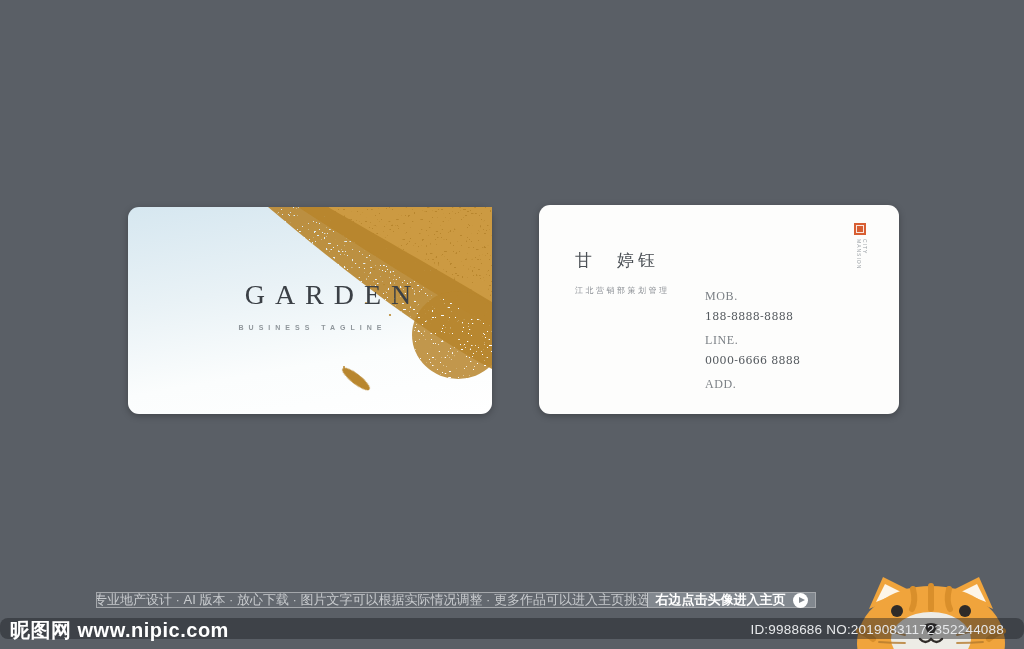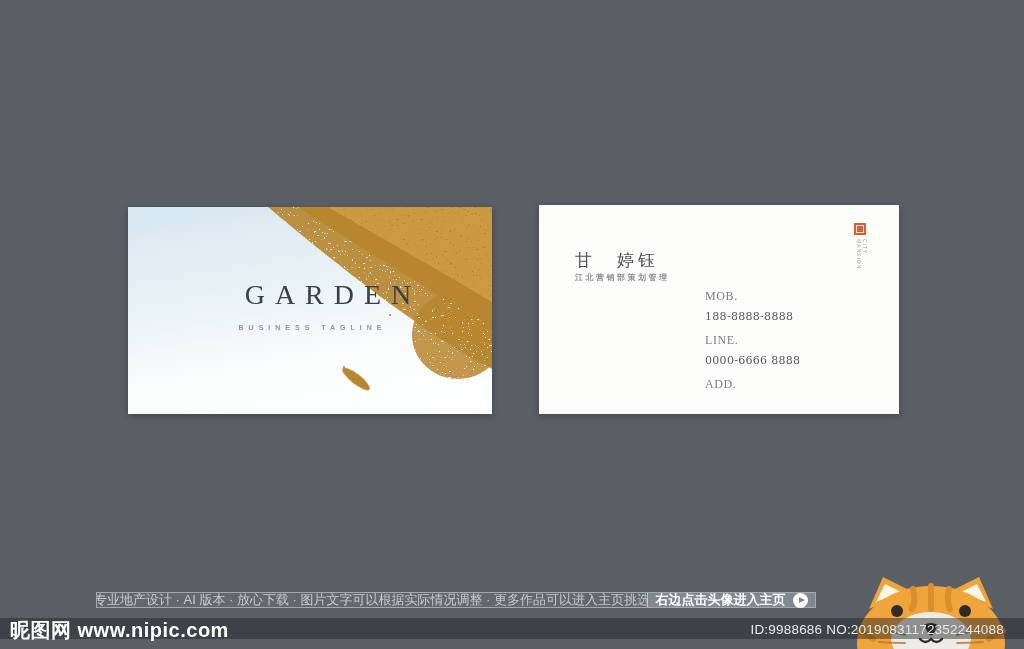--- a/index.html
+++ b/index.html
@@ -2,21 +2,21 @@
 <html style="--page_bg: #5a5f66; --gold: #b8862d; --gold_bright: #d2a047; --seal: #d85f33; --cat_orange: #f0a43c; --cat_stripe: #d98f2b;"><head>
 <meta charset="utf-8">
 <style>
   html,body{margin:0;padding:0;}
   .stage{
     position:relative;width:1024px;height:649px;overflow:hidden;
     background:var(--page_bg,#5a5f66);
     font-family:"Liberation Sans",sans-serif;
   }
   
-  .card{position:absolute;background:#fff;box-shadow:0 2px 7px rgba(0,0,0,.28);}
+  .card{position:absolute;background:#fff;box-shadow:0 2px 7px rgba(0,0,0,.28);border-radius:11px;}
   .card-front{
     left:128px;top:207px;width:364px;height:207px;
     background:linear-gradient(170deg,#d6e7f0 0%,#e9f2f6 38%,#fbfdfd 70%,#ffffff 100%);
   }
   .glitter{position:absolute;inset:0;width:100%;height:100%;}
   .brand-block{position:absolute;left:0;right:0;top:72px;text-align:center;}
   .brand{
     font-family:"Liberation Serif",serif;font-size:28px;color:#3b4046;
     letter-spacing:10px;margin-right:-10px;font-weight:400;padding-left:36px;
   }
@@ -24,22 +24,22 @@
     margin-top:13px;font-size:7px;color:#8f969b;letter-spacing:5px;margin-right:-5px;
     font-weight:bold;
   }
   .card-back{left:539px;top:205px;width:360px;height:209px;background:#fdfdfc;}
   .person{position:absolute;left:36px;top:44px;}
   .person-name{
     font-family:"DejaVu Serif","Liberation Serif",serif;
     font-size:17px;color:#4b5055;letter-spacing:4px;
   }
   .person-title{
-    font-family:"DejaVu Serif","Liberation Serif",serif;
-    font-size:8px;color:#8d9196;letter-spacing:2.5px;font-weight:bold;
+    margin-top:13px;font-family:"DejaVu Serif","Liberation Serif",serif;
+    font-size:8px;color:#8d9196;letter-spacing:2.5px;
   }
   .contacts{position:absolute;left:166px;top:84px;}
   .contact{margin-bottom:10px;font-family:"DejaVu Serif","Liberation Serif",serif;}
   .contact-label{font-size:12px;color:#7c8186;letter-spacing:.6px;font-family:Liberation Serif, serif;}
   .contact-value{font-size:11px;color:#54595e;margin-top:6px;letter-spacing:.3px;}
   .seal{position:absolute;left:315px;top:18px;width:12px;height:12px;
     background:var(--seal,#d85f33);}
   .seal:after{content:"";position:absolute;inset:2px;border:1px solid rgba(255,255,255,.85);}
   .seal-caption{
     position:absolute;left:317px;top:34px;height:34px;
@@ -64,21 +64,21 @@
   .play-icon{
     width:15px;height:15px;border-radius:50%;background:#ffffff;position:relative;flex:0 0 auto;
   }
   .play-icon:after{
     content:"";position:absolute;left:6px;top:4px;
     border-left:6px solid #82888f;border-top:3.5px solid transparent;border-bottom:3.5px solid transparent;
   }
   
   .wm-strip{
     position:absolute;left:0;top:618px;width:1024px;height:21px;
-    background:rgba(28,31,36,.45);z-index:4;
+    background:rgba(28,31,36,.45);z-index:4;border-radius:8px;
   }
   .id-text{
     position:absolute;right:20px;top:50%;transform:translateY(-50%);
     color:#e6e8ea;font-size:13.5px;letter-spacing:.2px;
   }
   .wm-logo{
     position:absolute;left:10px;top:615px;height:30px;line-height:30px;z-index:5;
     color:#ffffff;font-size:20px;font-weight:bold;letter-spacing:.5px;
   }
   

